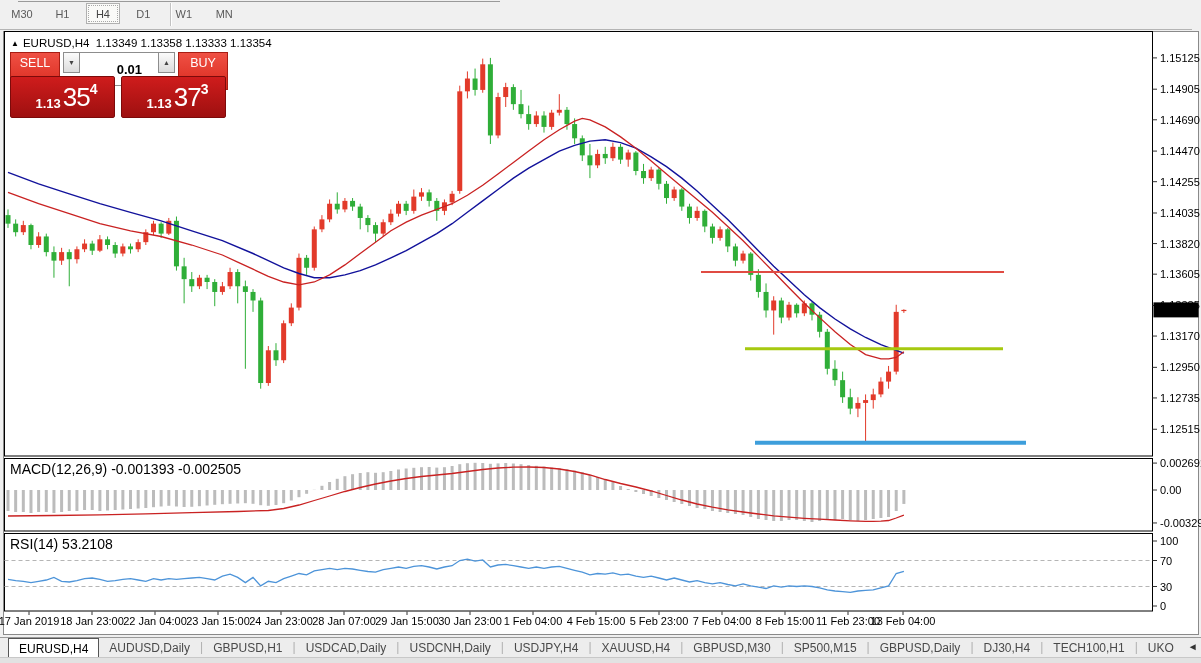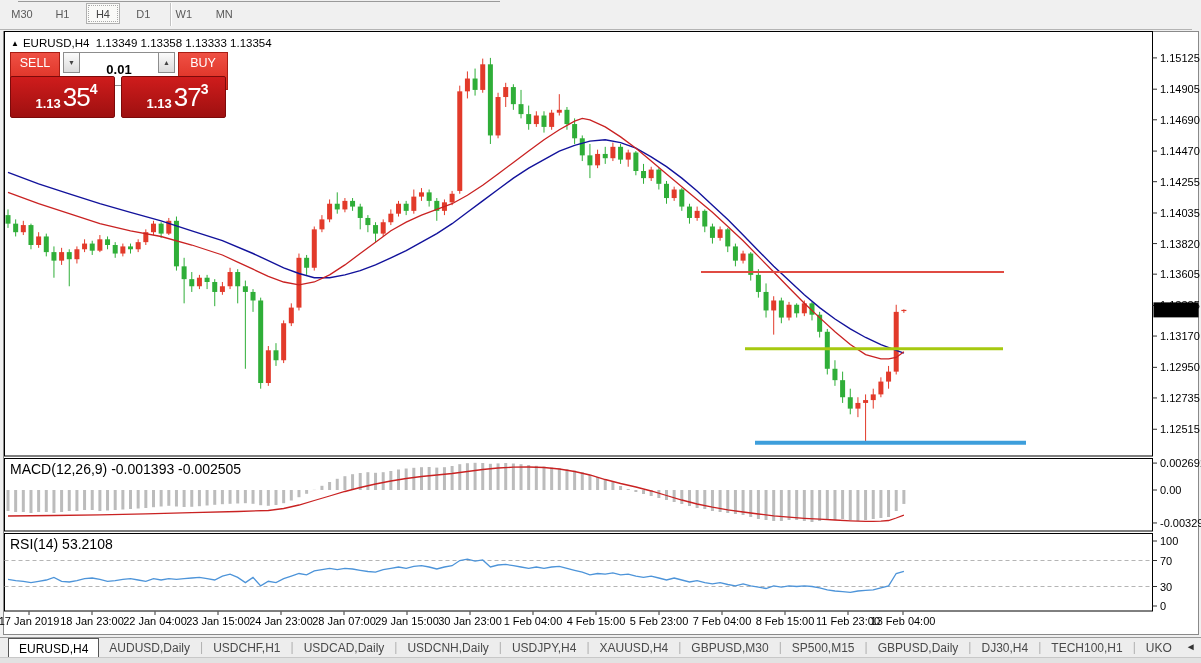--- a/index.html
+++ b/index.html
@@ -24,21 +24,21 @@
 
   
   #trade-widget{left:10px;top:52px;width:218px;}
   #tw-top{display:flex;height:21px;}
   .twbtn{width:54px;height:38px;line-height:21px;text-align:center;color:#fff;font-size:12.5px;
          background:linear-gradient(#ef5044,#d92a1e);border:1px solid #a81d14;box-sizing:border-box;cursor:pointer;}
   #tw-spin{display:flex;margin:0 3px;}
   .spinbtn{width:17px;height:21px;box-sizing:border-box;border:1px solid #8d8d8d;background:linear-gradient(#fbfbfb,#dcdcdc);
            font-size:7px;color:#444;text-align:center;line-height:19px;cursor:pointer;}
   #vol-input{width:78px;height:21px;box-sizing:border-box;border:1px solid #8d8d8d;border-left:none;border-right:none;
-             text-align:center;font-size:13px;font-weight:600;font-family:"Liberation Sans",sans-serif;padding:16px;}
+             text-align:right;font-size:13px;font-weight:600;font-family:"Liberation Sans",sans-serif;padding:16px;}
   #tw-panels{display:flex;margin-top:3px;}
   .qpanel{width:105px;height:42px;box-sizing:border-box;border:1px solid #7d0a0a;border-radius:2px;
           background:linear-gradient(#cf1c1c,#9e1010);color:#fff;display:flex;align-items:center;justify-content:center;cursor:pointer;}
   .qpanel+.qpanel{margin-left:6px;}
   .qsmall{font-size:13px;font-weight:700;margin-top:12px;margin-left:8px;}
   .qbig{font-size:26px;letter-spacing:-1px;margin-left:2px;}
   .qsup{font-size:14px;font-weight:700;align-self:flex-start;margin-top:4px;}
 
   
   #cv{left:0;top:0;}
@@ -555,21 +555,21 @@
       <span class="qbig">37</span>
       <span class="qsup">3</span>
     </div>
   </div>
 </div>
 
 <div class="abs" id="tabbar">
     <span class="btab active">EURUSD,H4</span>
     <span class="btab">AUDUSD,Daily</span>
     <span class="tabsep">|</span>
-    <span class="btab">USDCHF,H1</span>
+    <span class="btab">GBPUSD,H1</span>
     <span class="tabsep">|</span>
     <span class="btab">USDCAD,Daily</span>
     <span class="tabsep">|</span>
     <span class="btab">USDCNH,Daily</span>
     <span class="tabsep">|</span>
     <span class="btab">USDJPY,H4</span>
     <span class="tabsep">|</span>
     <span class="btab">XAUUSD,H4</span>
     <span class="tabsep">|</span>
     <span class="btab">GBPUSD,M30</span>

